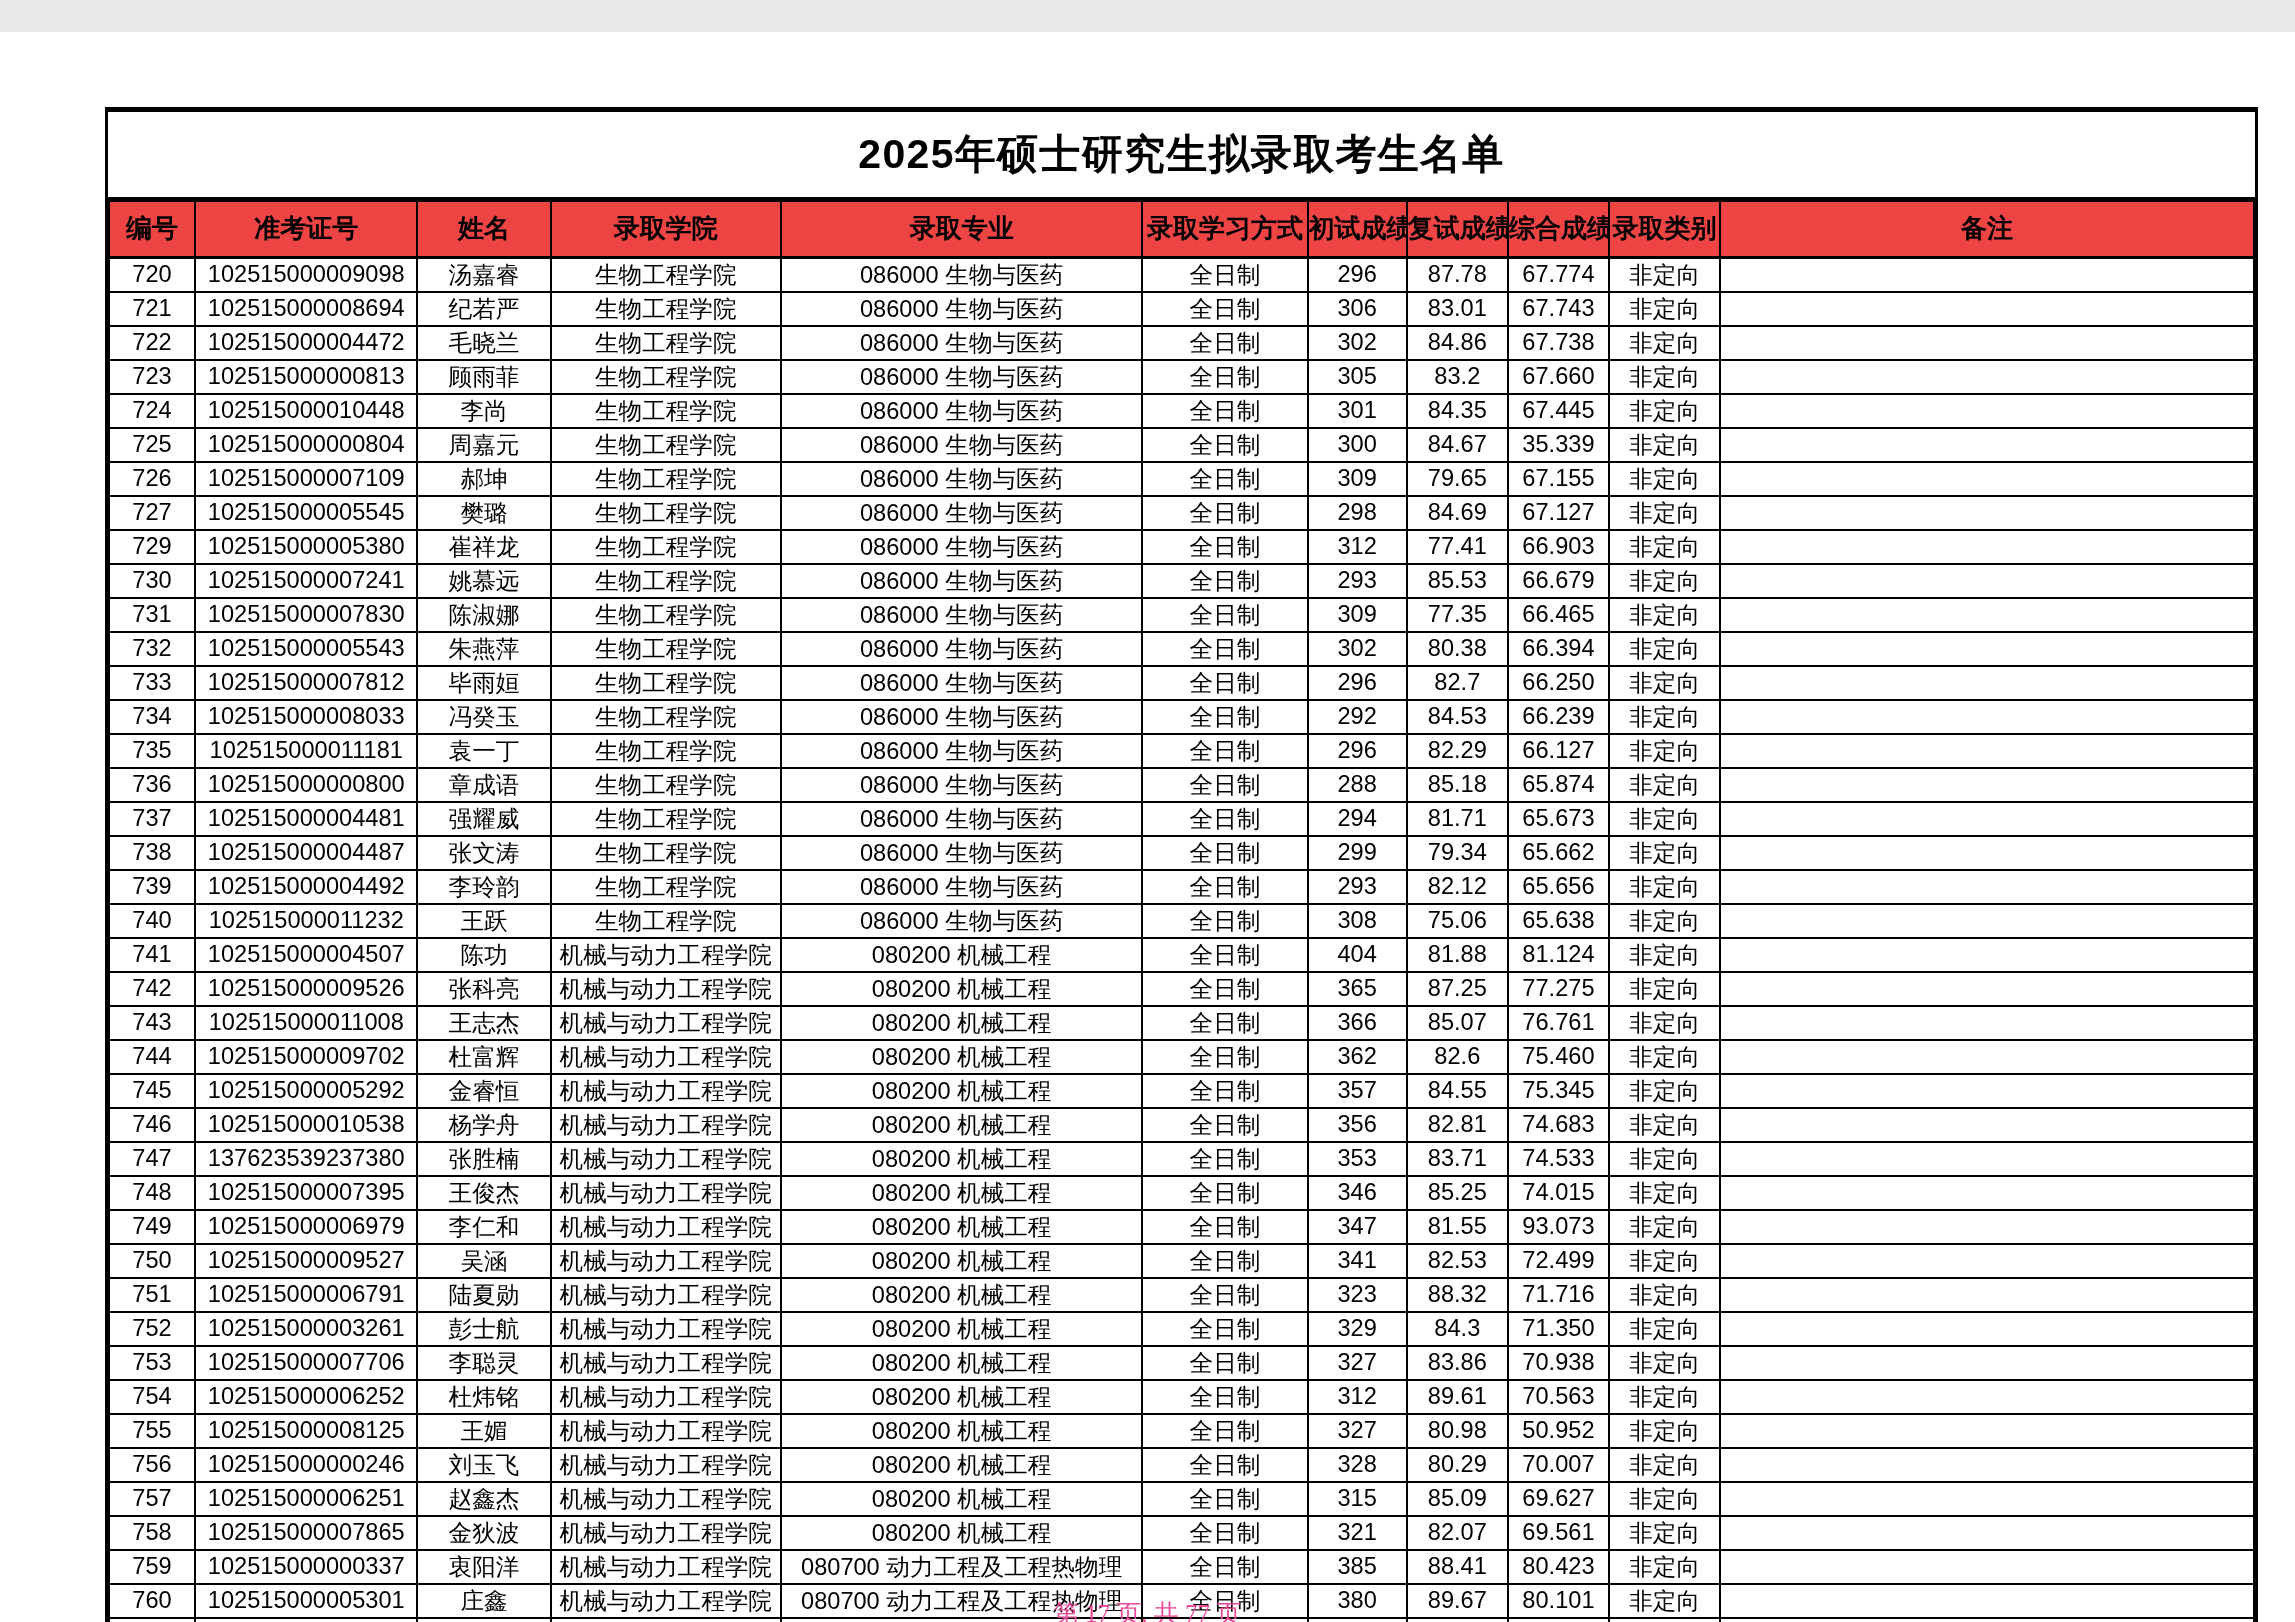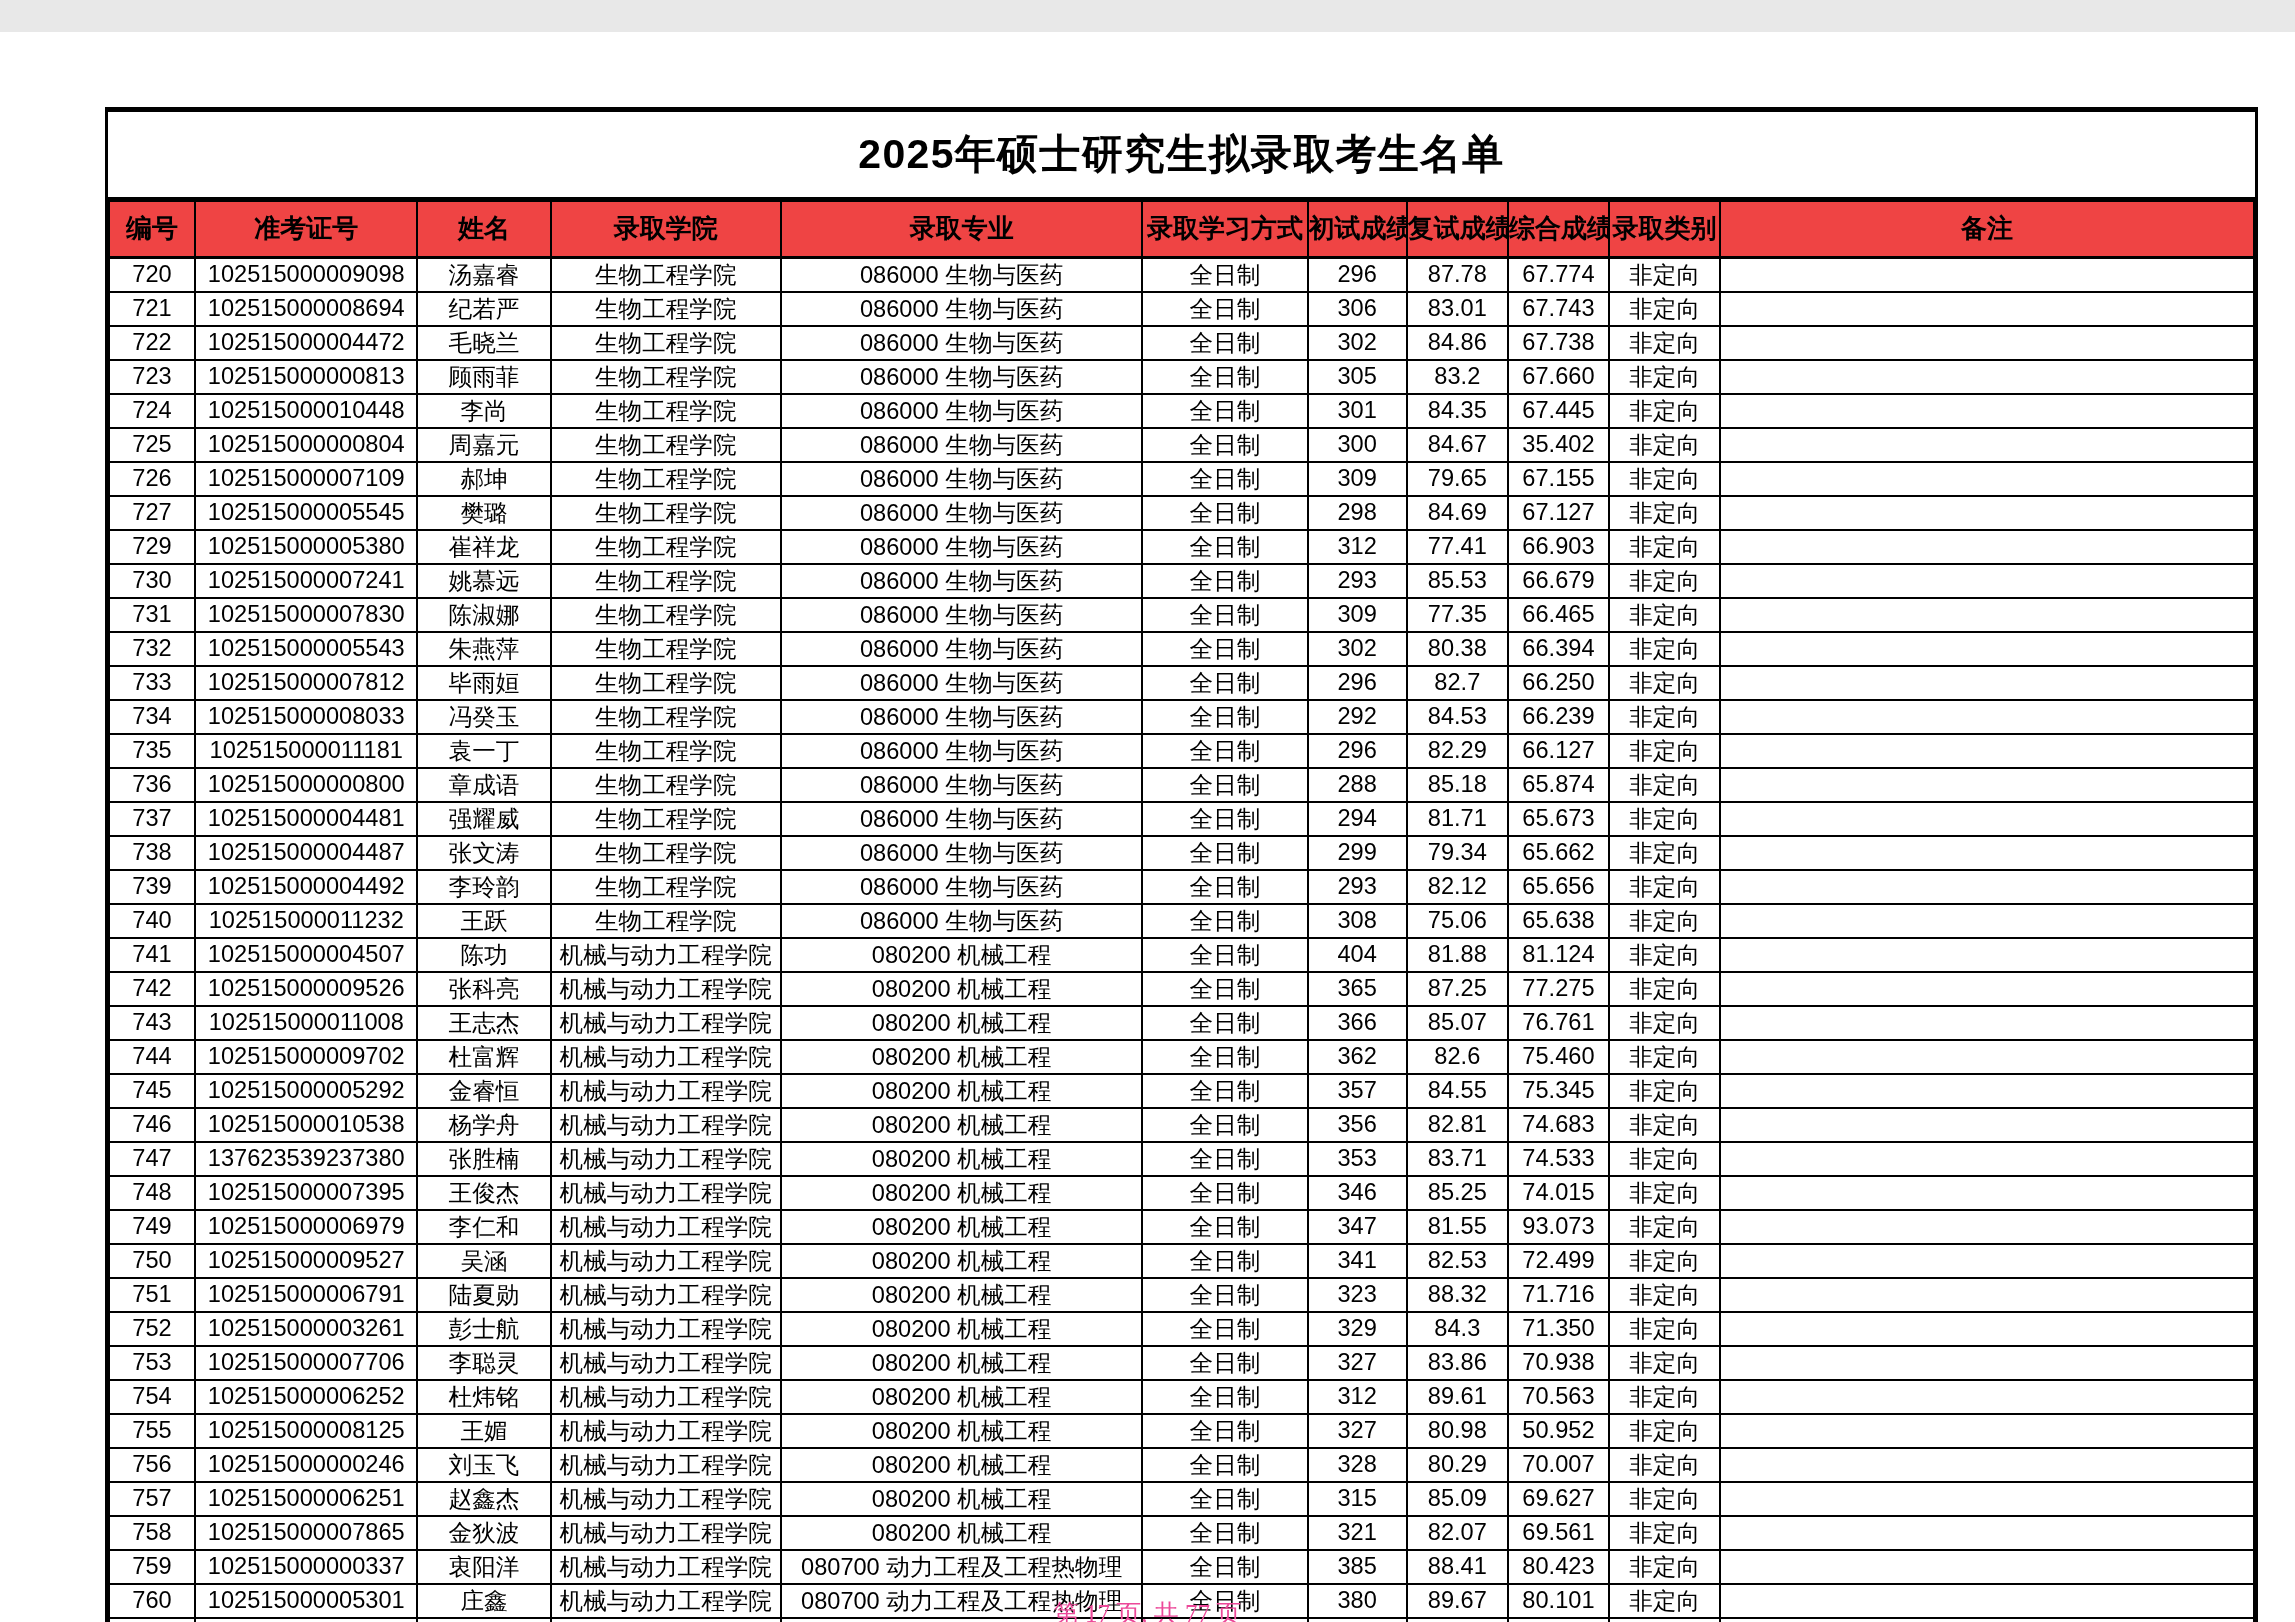--- a/index.html
+++ b/index.html
@@ -172,21 +172,21 @@
           </tr>
           <tr>
             <td>725</td>
             <td>102515000000804</td>
             <td>周嘉元</td>
             <td>生物工程学院</td>
             <td>086000 生物与医药</td>
             <td>全日制</td>
             <td>300</td>
             <td>84.67</td>
-            <td>35.402</td>
+            <td>35.339</td>
             <td>非定向</td>
             <td></td>
           </tr>
           <tr>
             <td>726</td>
             <td>102515000007109</td>
             <td>郝坤</td>
             <td>生物工程学院</td>
             <td>086000 生物与医药</td>
             <td>全日制</td>

